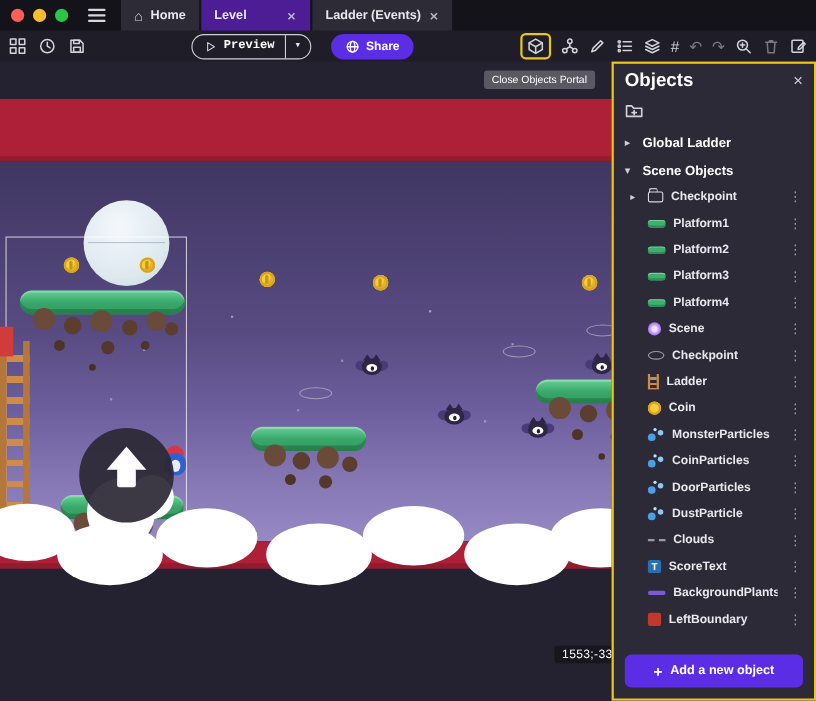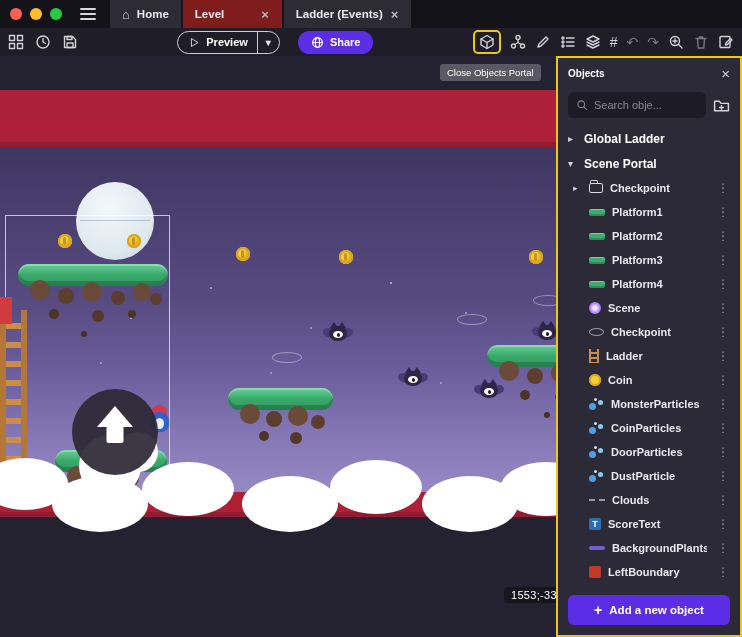--- a/index.html
+++ b/index.html
@@ -10,38 +10,38 @@
   .titlebar{position:absolute;left:0;top:0;width:742px;height:28px;background:#141319;
     display:flex;align-items:center;}
   .traffic{display:flex;gap:8px;padding:0 10px;}
   .tl{width:12px;height:12px;border-radius:50%;}
   .tl.red{background:#ff5f57;} .tl.yel{background:#febc2e;} .tl.grn{background:#28c840;}
   .hamburger{width:16px;height:12px;margin:0 14px 0 8px;display:flex;flex-direction:column;justify-content:space-between;cursor:pointer;}
   .hamburger i{display:block;height:2px;background:#d6d6dd;border-radius:1px;}
   .tabs{display:flex;height:100%;gap:2px;}
   .tab{display:flex;align-items:center;gap:7px;padding:0 12px;height:100%;
     background:#2c2b36;color:#e8e8ee;font-size:11.5px;font-weight:600;cursor:pointer;}
-  .tab.active{background:#7f1d1d;gap:36px;}
+  .tab.active{background:#4c1d95;gap:36px;}
   .tab .homeic{font-size:13px;color:#d6d6dd;}
   .tab .closex{color:#b9b9c2;font-size:13px;line-height:1;padding:0 1px;}
 
   
   .toolbar{position:absolute;left:0;top:28px;width:742px;height:28px;background:#1f1e28;
     display:flex;align-items:center;padding:0 8px;}
   .tb-left{display:flex;align-items:center;gap:11px;}
   .tb-center{flex:1;display:flex;align-items:center;justify-content:center;gap:18px;}
   .tb-right{display:flex;align-items:center;gap:9px;}
   .svgic{width:16px;height:16px;stroke:#d2d2da;fill:none;stroke-width:1.4;
     stroke-linecap:round;stroke-linejoin:round;display:block;}
   .ticon{color:#d2d2da;font-size:14px;line-height:1;cursor:pointer;}
   .dim{opacity:.5;}
   .hl-box{border:2px solid #ecc713;border-radius:5px;padding:2px 4px;display:flex;align-items:center;}
   .pill{height:23px;border-radius:12px;display:flex;align-items:center;color:#fff;
     font-size:11px;font-weight:700;cursor:pointer;}
-  .preview{border:1.5px solid #cfcfda;}
+  .preview{border:1.5px solid #cfcfda;font-family:Liberation Mono, monospace;}
   .preview .pmain{display:flex;align-items:center;gap:6px;padding:0 9px 0 11px;}
   .preview .pdrop{border-left:1.5px solid #cfcfda;padding:0 8px;font-size:10px;color:#e6e6ee;height:100%;display:flex;align-items:center;}
   .share{background:#5b2ee5;padding:0 13px;gap:6px;}
 
   .tooltip{position:absolute;left:440px;top:64px;background:#5a5963;color:#fff;
     font-size:9.5px;padding:3px 7px;border-radius:3px;z-index:40;}
 
   
   .canvas{position:absolute;left:0;top:56px;width:742px;height:581px;background:#242230;overflow:hidden;}
   .band{position:absolute;left:0;width:742px;background:#ad2038;box-shadow:inset 0 -5px 0 rgba(0,0,0,.15);}
@@ -130,21 +130,21 @@
   .cloud.k6{left:422px;top:420px;width:96px;height:56px;}
   .cloud.k7{left:500px;top:406px;width:92px;height:54px;}
 
   .coordbadge{position:absolute;left:504px;top:531px;background:rgba(22,21,27,.88);color:#fff;
     font-size:11px;font-weight:400;padding:2px 7px;border-radius:3px;z-index:12;letter-spacing:.3px;}
 
   
   .panel{position:absolute;right:0;top:56px;width:186px;height:581px;background:#2c2a37;
     border:2px solid #ecc713;display:flex;flex-direction:column;z-index:30;}
   .phead{height:30px;display:flex;align-items:center;padding:0 10px;}
-  .ptitle{flex:1;color:#fff;font-size:10px;font-weight:700;}
+  .ptitle{flex:1;color:#fff;font-size:17px;font-weight:700;}
   .pclose{color:#cfcfd8;font-size:15px;cursor:pointer;line-height:1;}
   .searchrow{display:flex;align-items:center;gap:7px;padding:4px 10px 8px 10px;}
   .searchbox{flex:1;display:flex;align-items:center;gap:6px;background:#1d1c26;border-radius:6px;
     height:26px;padding:0 8px;}
   .searchbox input{flex:1;background:transparent;border:none;outline:none;color:#e8e8ee;
     font-size:11px;font-family:"Liberation Sans",sans-serif;width:70px;}
   .searchbox input::placeholder{color:#8a8994;}
   .tree{flex:1;overflow:hidden;}
   .group-row{height:25px;display:flex;align-items:center;gap:7px;padding:0 10px;cursor:pointer;}
   .gchev{color:#cfcfd8;font-size:10px;width:9px;}
@@ -381,40 +381,33 @@
 
   <div class="coordbadge">1553;-337</div>
 </div>
 
 <div class="panel">
   <div class="phead">
     <span class="ptitle">Objects</span>
     <span class="pclose">×</span>
   </div>
   <div class="searchrow">
-    <div class="searchbox">
-      <svg class="svgic" style="width:12px;height:12px;stroke:#8a8994;" viewBox="0 0 16 16">
-          <circle cx="7" cy="7" r="4.5"></circle>
-          <path d="M10.5 10.5 14 14"></path>
-        </svg>
-      <input type="text" placeholder="Search obje..." style="">
-    </div>
     <svg class="svgic" style="width:17px;height:17px;" viewBox="0 0 16 16">
         <path d="M1.5 4.5v8.5h13V6h-7l-1.5-2h-4.5z"></path>
         <path d="M8 8v3.5M6.2 9.8h3.6"></path>
       </svg>
   </div>
   <div class="tree">
     <div class="group-row">
       <span class="gchev">▸</span>
       <span class="glabel">Global Ladder</span>
     </div>
     <div class="group-row">
       <span class="gchev">▾</span>
-      <span class="glabel">Scene Portal</span>
+      <span class="glabel">Scene Objects</span>
     </div>
     <div id="object-list">
         <div class="obj-row">
           <span class="obj-chevron">▸</span>
           <span class="obj-icon icon-folder"></span>
           <span class="obj-label">Checkpoint</span>
           <span class="kebab">⋮</span>
         </div>
         <div class="obj-row">
           <span class="obj-chevron"></span>

